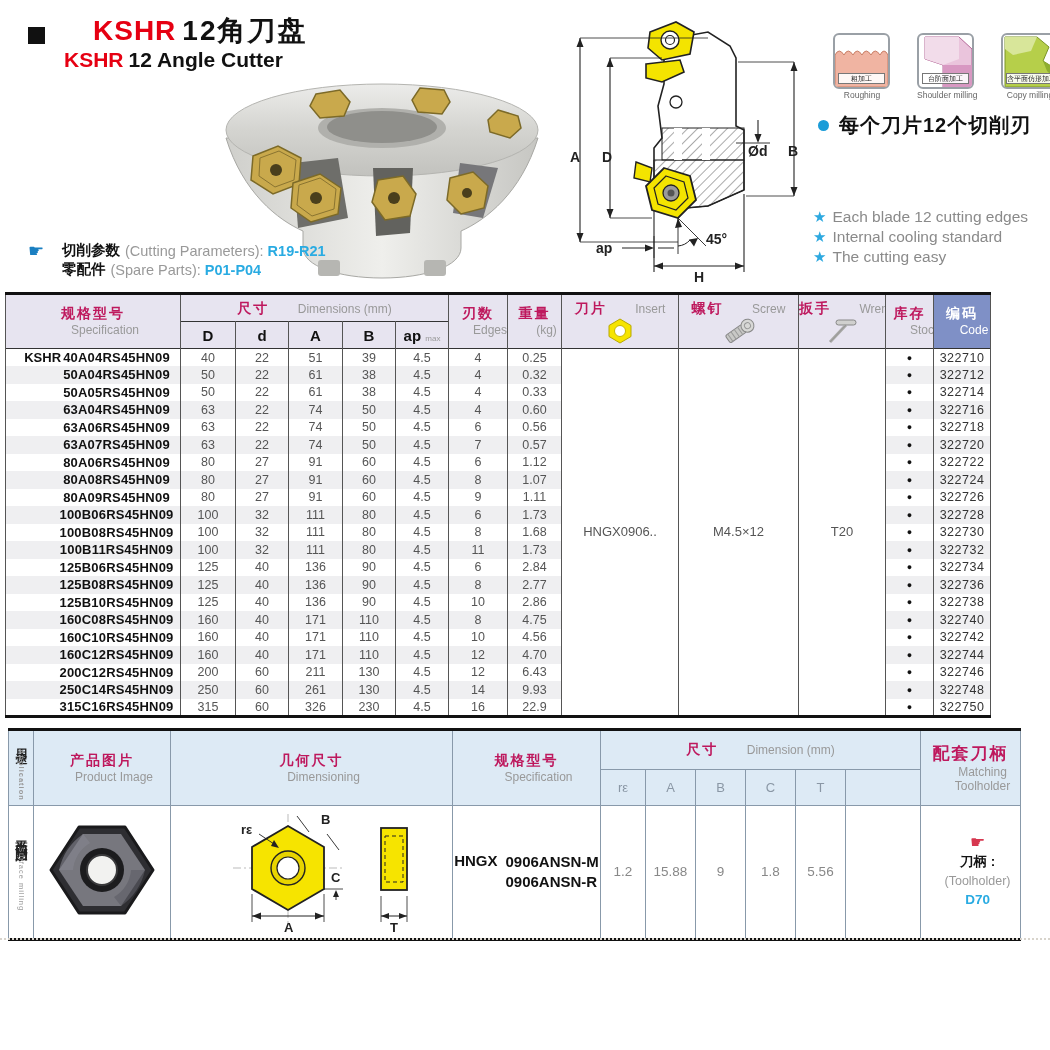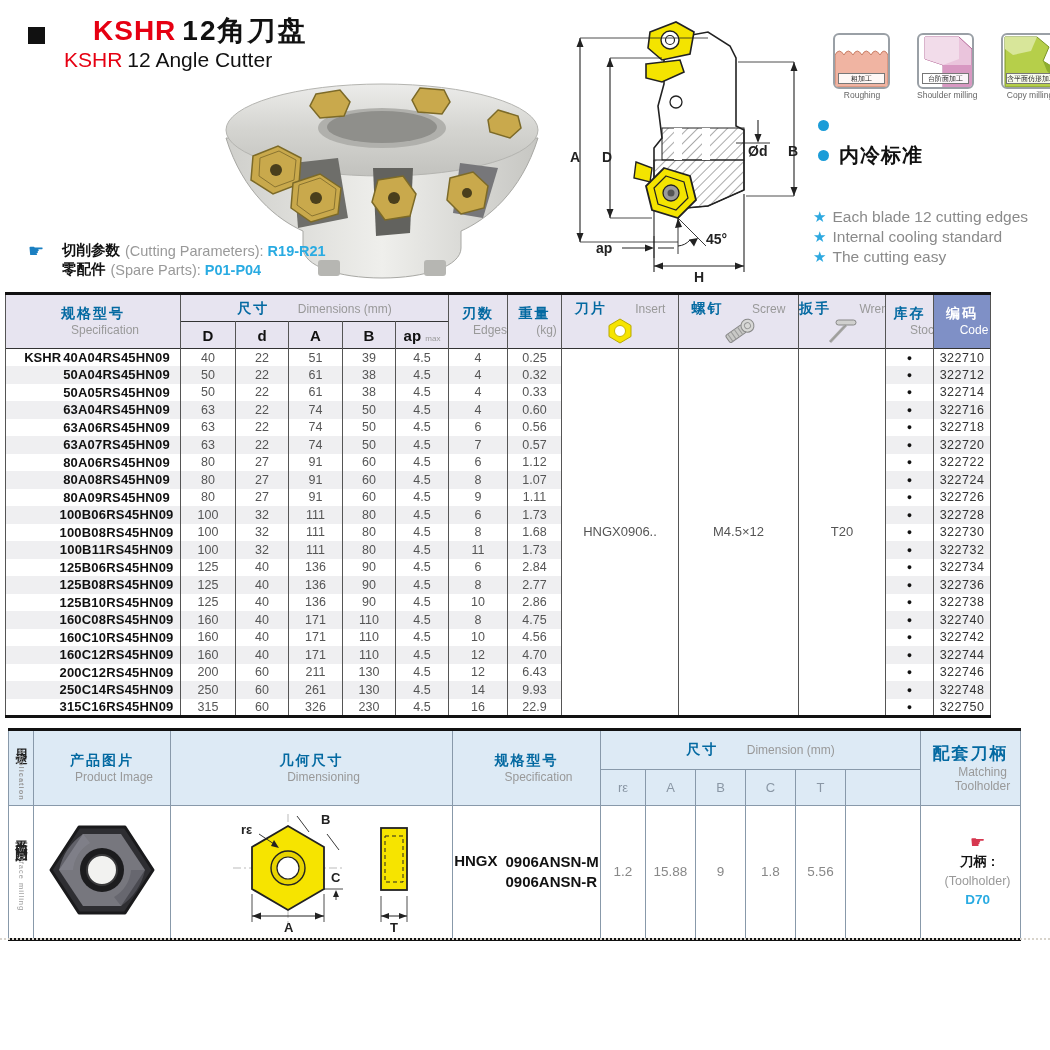--- a/index.html
+++ b/index.html
@@ -4,21 +4,21 @@
 <style>
   * { margin:0; padding:0; box-sizing:border-box; }
   html,body { background:#fff; }
   body { font-family:"Liberation Sans","DejaVu Sans",sans-serif; color:#222; }
   .page { position:relative; width:1050px; height:1050px; background:#fff; overflow:hidden; }
 
   
   .sq { position:absolute; left:28px; top:27px; width:17px; height:17px; background:#111; }
   .title { position:absolute; left:64px; top:12px; font-size:28px; font-weight:bold; letter-spacing:2px; color:#111;margin-left:29px; }
   .title .brand { color:#e60012; letter-spacing:1px; margin-right:6px; }
-  .subtitle { position:absolute; left:64px; top:48px; font-size:21px; font-weight:normal; color:#111; }
+  .subtitle { position:absolute; left:64px; top:48px; font-size:21px; font-weight:bold; color:#111; }
   .subtitle .brand { color:#e60012; margin-right:5px; }
 
   .photo { position:absolute; left:198px; top:68px; }
   .drawing { position:absolute; left:558px; top:10px; }
   .dim-label { font-size:14px; font-weight:bold; fill:#222; font-family:"Liberation Sans",sans-serif; }
 
   .mach-icons { position:absolute; left:833px; top:33px; display:flex; gap:26px; }
   .mach-icon { width:58px; text-align:center; }
   .mach-box { width:57px; height:56px; border:2px solid #9aa0a6; border-radius:6px; background:#fff; position:relative; overflow:hidden; }
   .mach-cn { position:absolute; left:3px; right:3px; bottom:3px; background:rgba(255,255,255,.9); border:1px solid #777; font-size:7px; color:#222; line-height:9px; white-space:nowrap; overflow:hidden; }
@@ -41,21 +41,21 @@
   .params .row2 { padding-left:34px;text-align:center; }
 
   
   table.main { position:absolute; left:5px; top:292px; width:985px; border-collapse:collapse; table-layout:fixed;
                border-top:3px solid #111; border-bottom:3px solid #111; }
   table.main th, table.main td { border-left:1px solid #555; border-right:1px solid #555; overflow:hidden; white-space:nowrap; }
   table.main thead th { background:#e7e4f0; }
   table.main thead tr.h1 th { height:28px; }
   table.main thead tr.h2 th { height:27px; border-top:1px solid #333; }
   table.main thead { border-bottom:1px solid #333; }
-  .hcn { font-size:14px; font-weight:bold; color:#0369a1; letter-spacing:2px; }
+  .hcn { font-size:14px; font-weight:bold; color:#be185d; letter-spacing:2px; }
   .hen { font-size:12px; font-weight:normal; color:#999; letter-spacing:0;padding-left:24px; }
   .hsub { font-size:15px; font-weight:bold; color:#111; }
   .hsub .mx { font-size:8px; color:#999; font-weight:normal; }
   th.codehead { background:#7f90c6 !important; }
   th.codehead .hcn { color:#fff; }
   th.codehead .hen { color:#fff; }
   .th-icon { display:block; margin:0 auto; }
   .th2line { line-height:17px; }
   table.main tbody td { height:17.5px; font-size:12.5px; color:#555; text-align:center; }
   table.main tbody tr.alt td { background:#efeff1; }
@@ -257,24 +257,21 @@
         </svg>
         <div class="mach-cn">含平面仿形加工</div>
       </div>
       <div class="mach-en">Copy milling</div>
     </div>
   </div>
 
   <div class="features-cn">
     <div class="feature-cn">
         <span class="dot"></span>
-      </div>
-    <div class="feature-cn">
-        <span class="dot"></span>
-        <span>内冷标准</span>
+        <span>每个刀片12个切削刃</span>
       </div>
   </div>
   <div class="features-en">
     <div class="feature-en">
         <span class="star">★</span>
         <span>Each blade 12 cutting edges</span>
       </div>
     <div class="feature-en">
         <span class="star">★</span>
         <span>Internal cooling standard</span>

